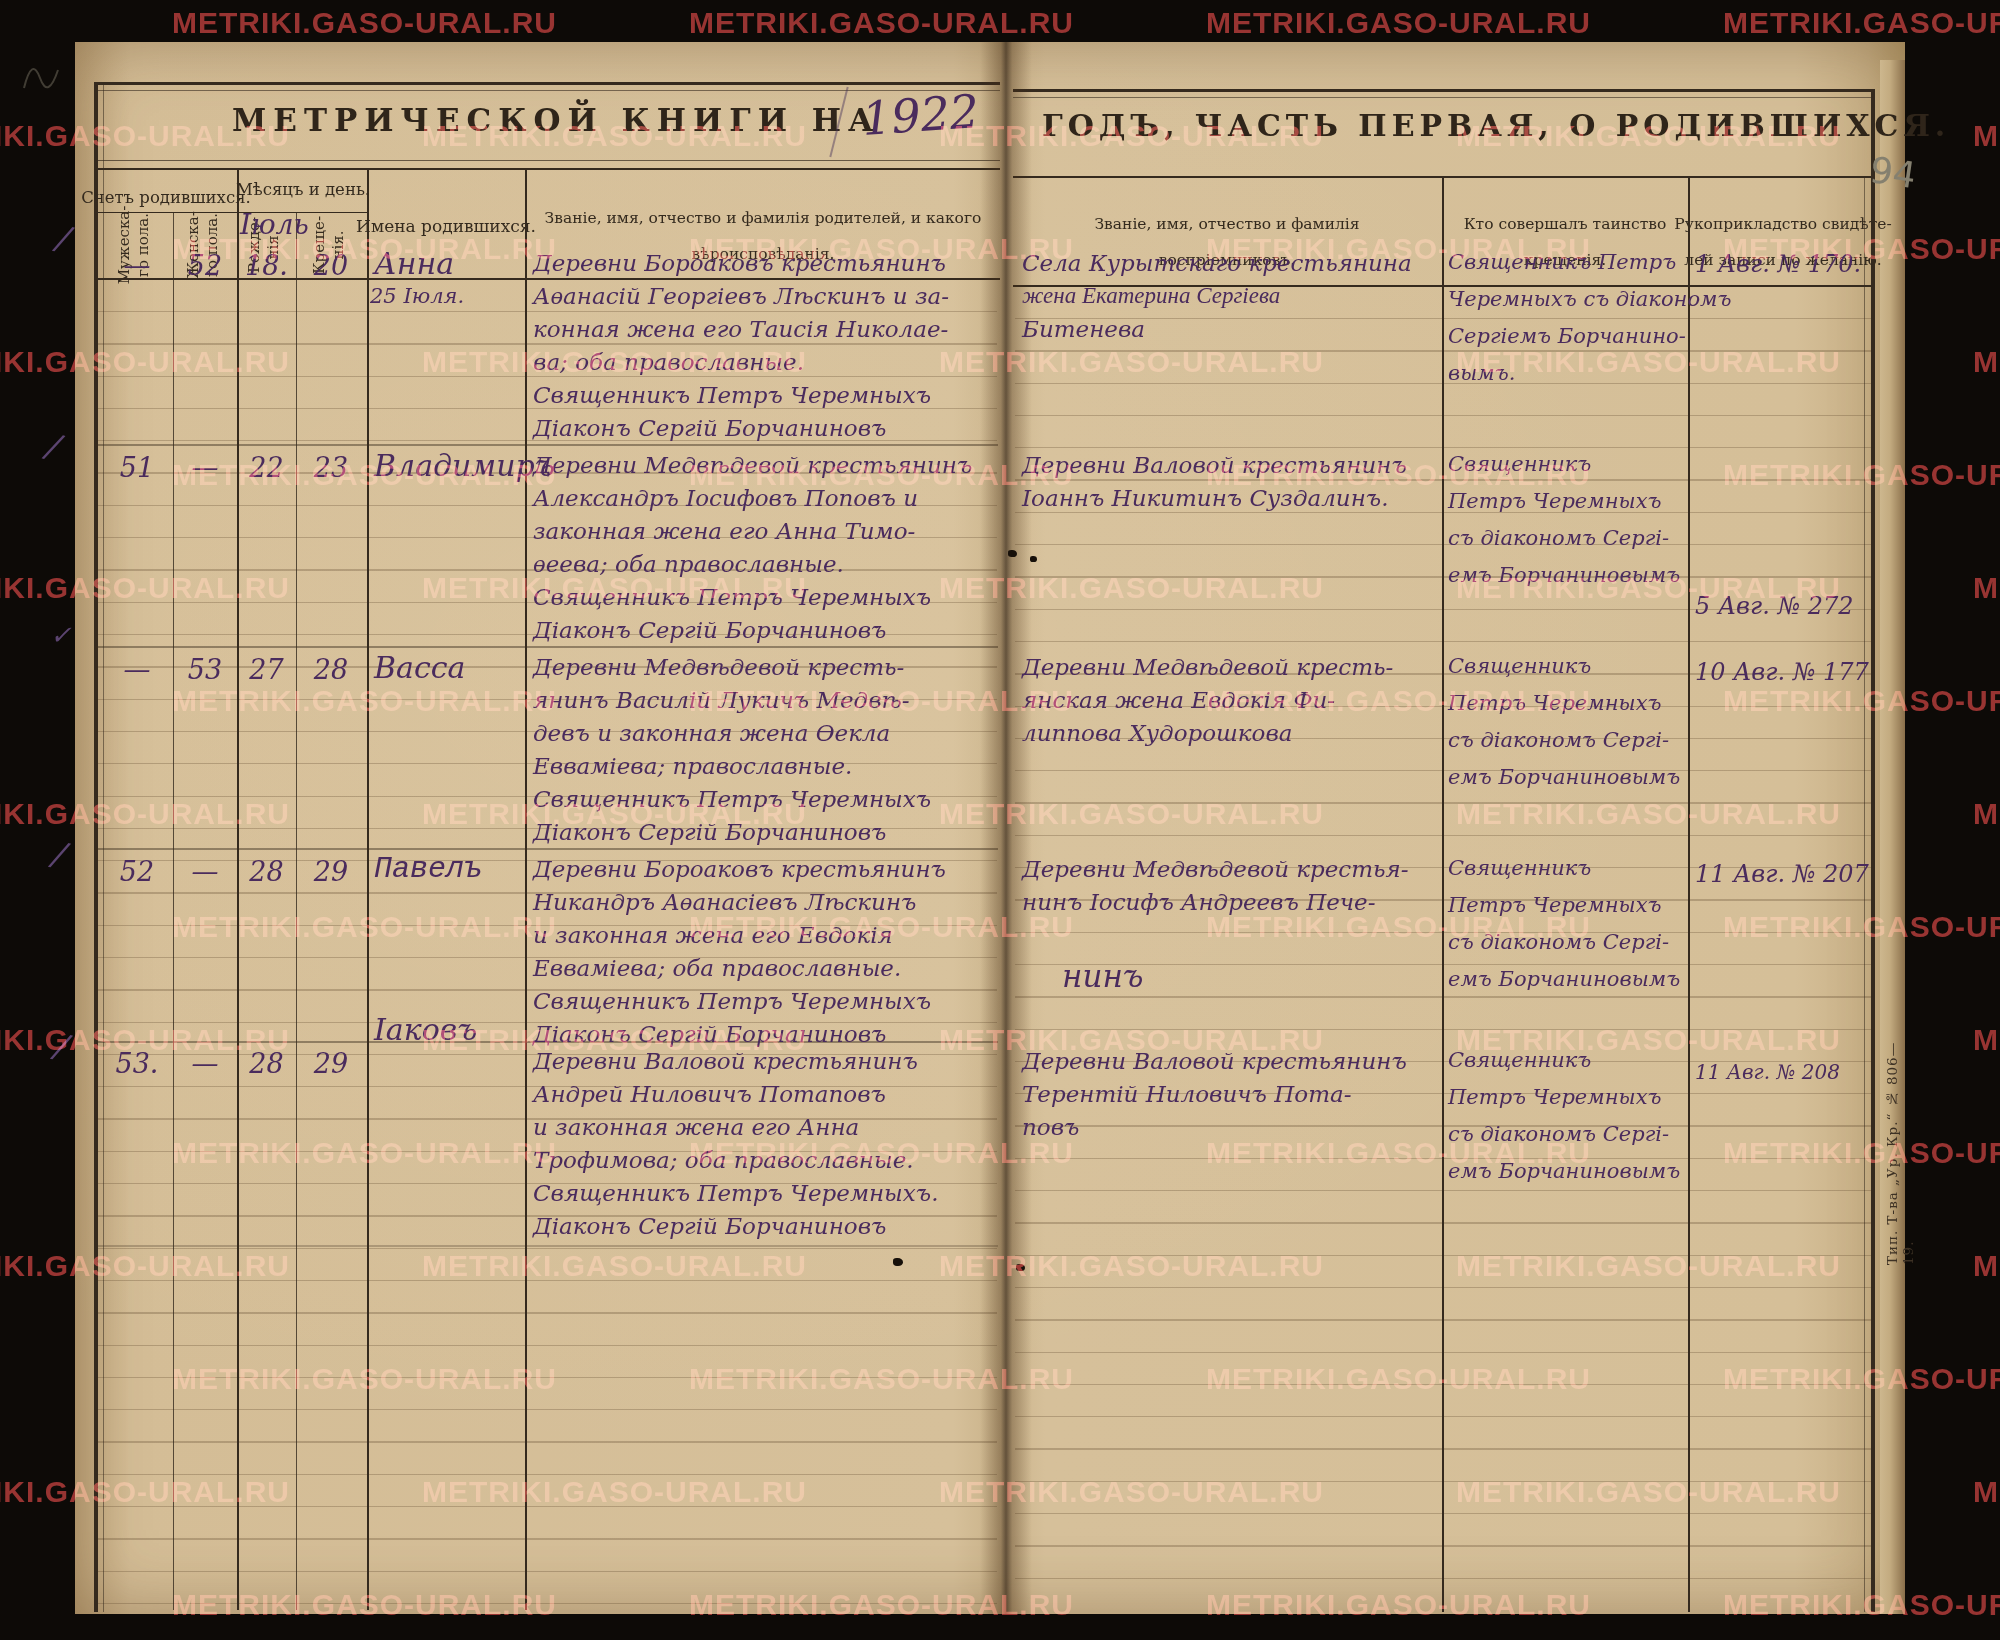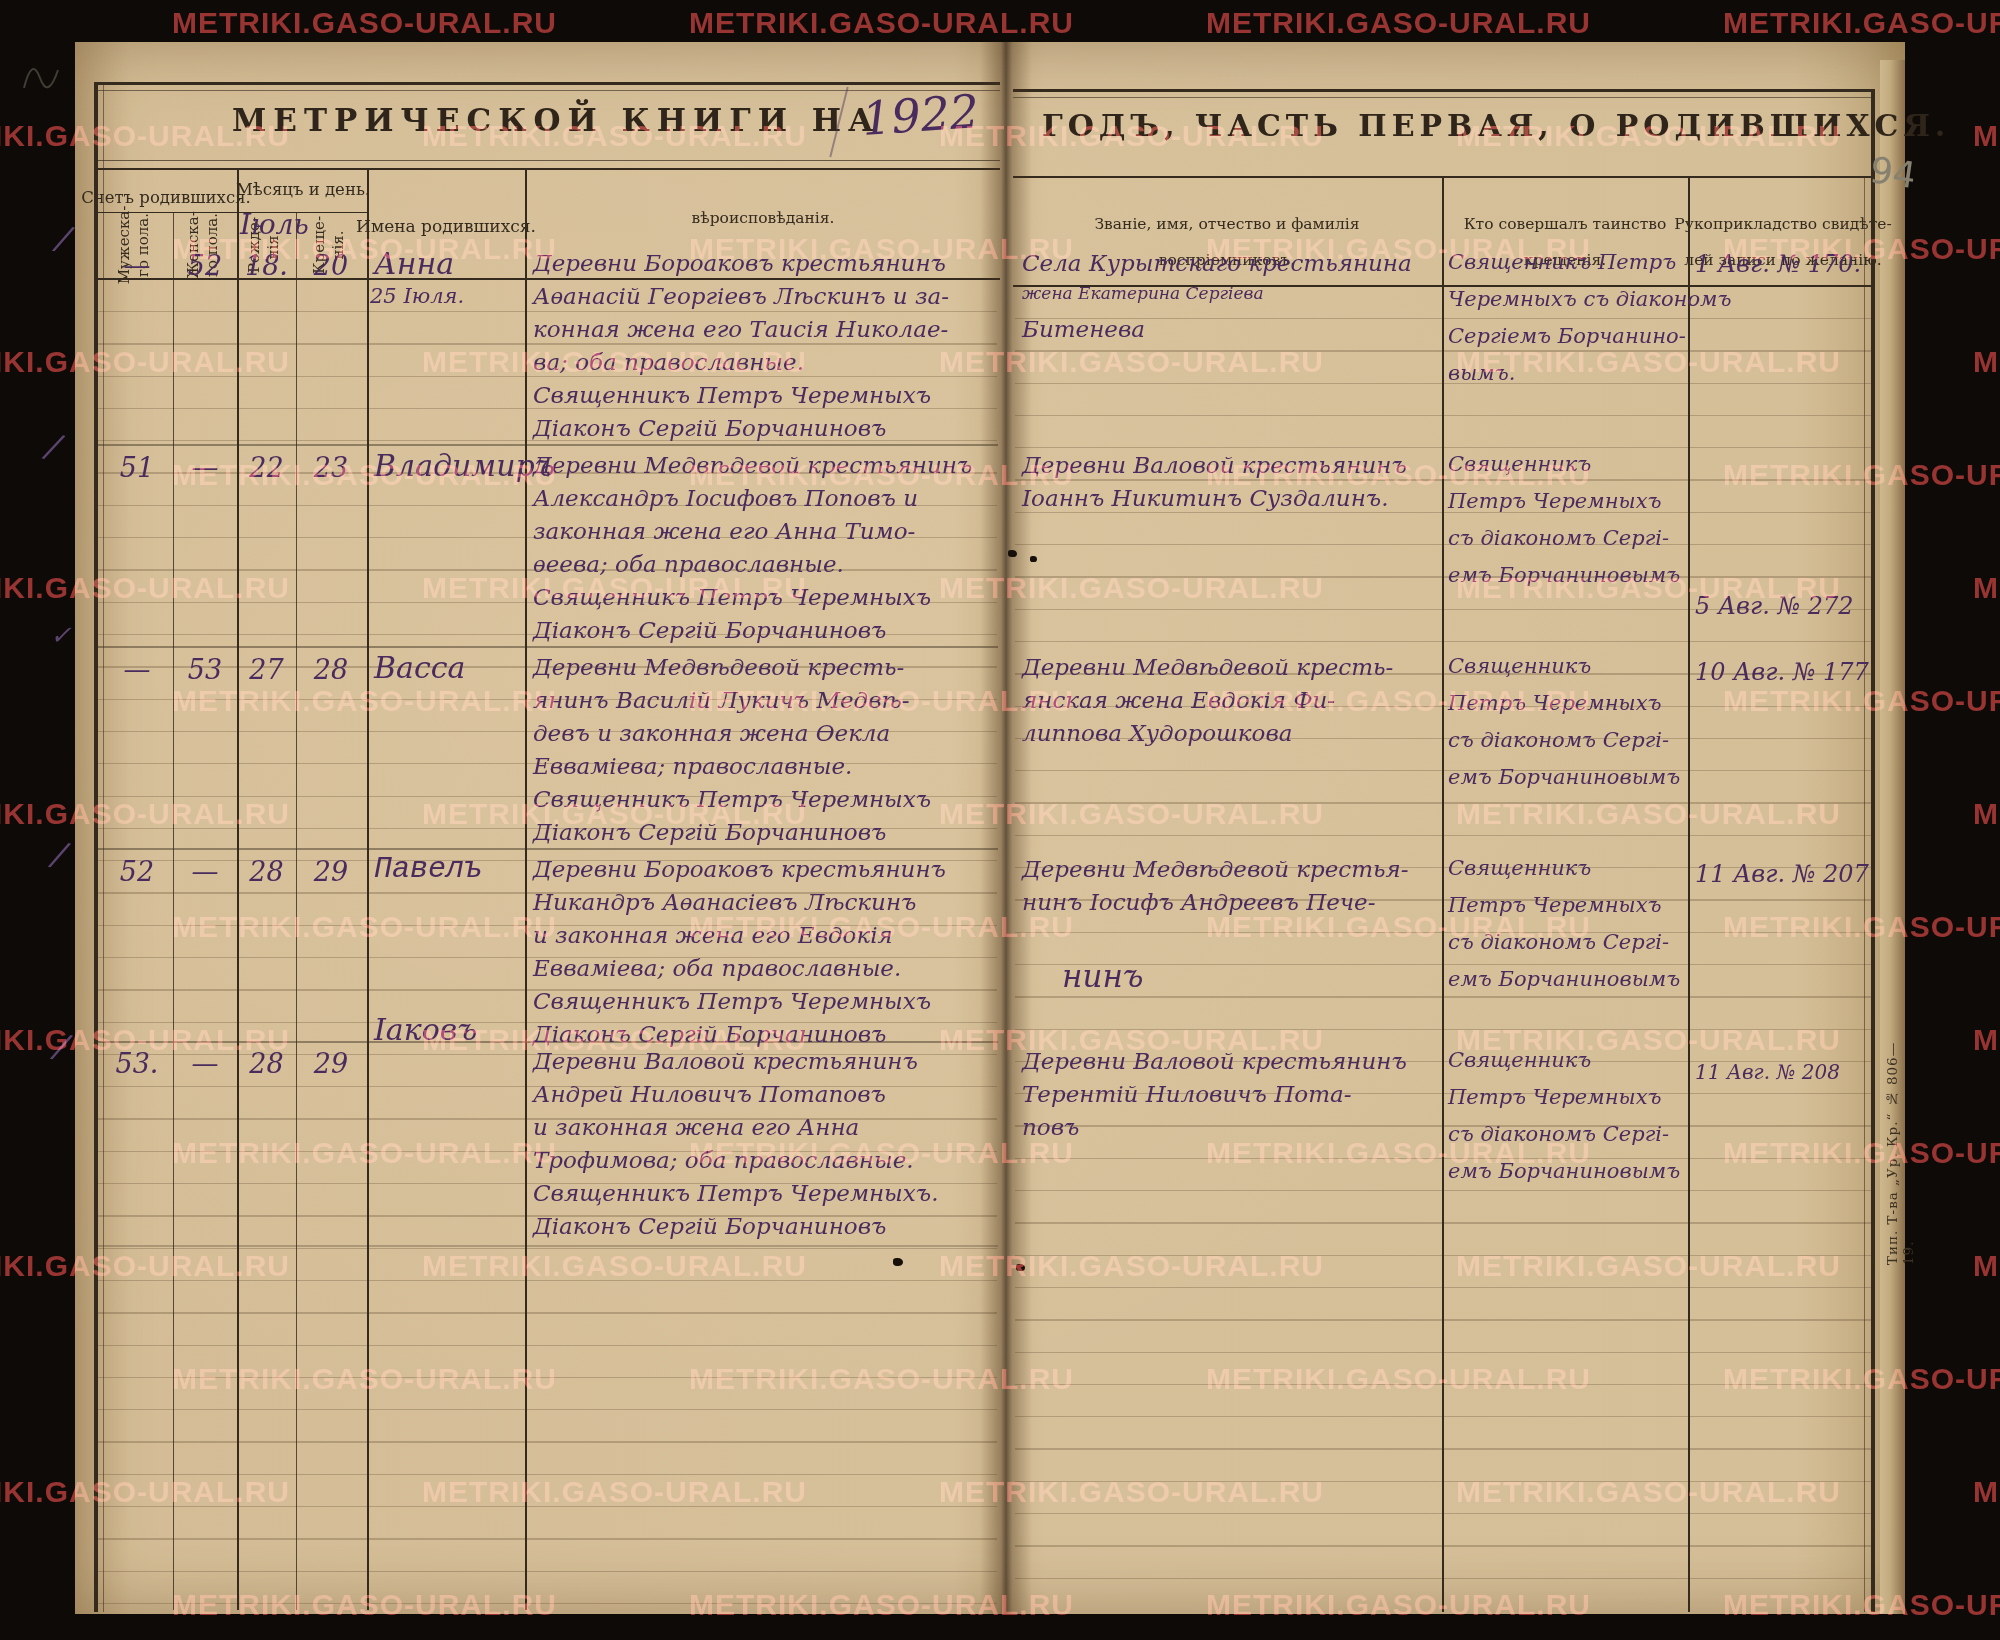--- a/index.html
+++ b/index.html
@@ -95,20 +95,21 @@
       <div>нія.</div>
   </div>
   <div class="vhead printed" style="left:271px;top:224px;">
     <div>Креще-</div>
       <div>нія.</div>
   </div>
 
   <div class="grphead printed" style="left:446px;top:216px;font-size:17px;transform:translateX(-50%);">Имена родившихся.</div>
 
   <div class="colhead printed" style="left:763px;top:200px;">
+    <div>Званіе, имя, отчество и фамилія родителей, и какого</div>
       <div>вѣроисповѣданія.</div>
   </div>
   <div class="colhead printed" style="left:1227px;top:206px;">
     <div>Званіе, имя, отчество и фамилія</div>
       <div>воспріемниковъ.</div>
   </div>
   <div class="colhead printed" style="left:1565px;top:206px;">
     <div>Кто совершалъ таинство</div>
       <div>крещенія.</div>
   </div>
@@ -143,21 +144,21 @@
       <div class="hw" style="left: 298px; top: 250px; width: 66px; text-align: center; font-size: 27px;">20</div>
       <div class="hw" style="left: 374px; top: 246px; font-size: 30px;">Анна</div>
       <div class="hw" style="left: 370px; top: 284px; font-size: 21px;">25 Іюля.</div>
       <div class="hw" style="left: 533px; top: 250px; font-size: 23px;">Деревни Бороаковъ крестьянинъ</div>
       <div class="hw" style="left: 533px; top: 283px; font-size: 23px; text-align: right;">Аѳанасій Георгіевъ Лѣскинъ и за-</div>
       <div class="hw" style="left: 533px; top: 316px; font-size: 23px;">конная жена его Таисія Николае-</div>
       <div class="hw" style="left: 533px; top: 349px; font-size: 23px;">ва; оба православные.</div>
       <div class="hw" style="left: 533px; top: 382px; font-size: 23px;">Священникъ Петръ Черемныхъ</div>
       <div class="hw" style="left: 533px; top: 415px; font-size: 23px;">Діаконъ Сергій Борчаниновъ</div>
       <div class="hw" style="left: 1022px; top: 250px; font-size: 23px;">Села Курытскаго крестьянина</div>
-      <div class="hw" style="left: 1022px; top: 283px; font-size: 17px;">жена Екатерина Сергіева</div>
+      <div class="hw" style="left: 1022px; top: 283px; font-size: 23px; font-family: Liberation Serif, serif;">жена Екатерина Сергіева</div>
       <div class="hw" style="left: 1022px; top: 316px; font-size: 23px;">Битенева</div>
       <div class="hw" style="left: 1448px; top: 250px; font-size: 21px;">Священникъ Петръ</div>
       <div class="hw" style="left: 1448px; top: 287px; font-size: 21px;">Черемныхъ съ діакономъ</div>
       <div class="hw" style="left: 1448px; top: 324px; font-size: 21px;">Сергіемъ Борчанино-</div>
       <div class="hw" style="left: 1448px; top: 361px; font-size: 21px;">вымъ.</div>
       <div class="hw" style="left: 1695px; top: 250px; font-size: 24px;">1 Авг. № 170.</div>
       <div class="hw" style="left: 104px; top: 452px; width: 66px; text-align: center; font-size: 27px;">51</div>
       <div class="hw" style="left: 176px; top: 452px; width: 58px; text-align: center; font-size: 27px;">—</div>
       <div class="hw" style="left: 239px; top: 452px; width: 55px; text-align: center; font-size: 27px;">22</div>
       <div class="hw" style="left: 298px; top: 452px; width: 66px; text-align: center; font-size: 27px;">23</div>

